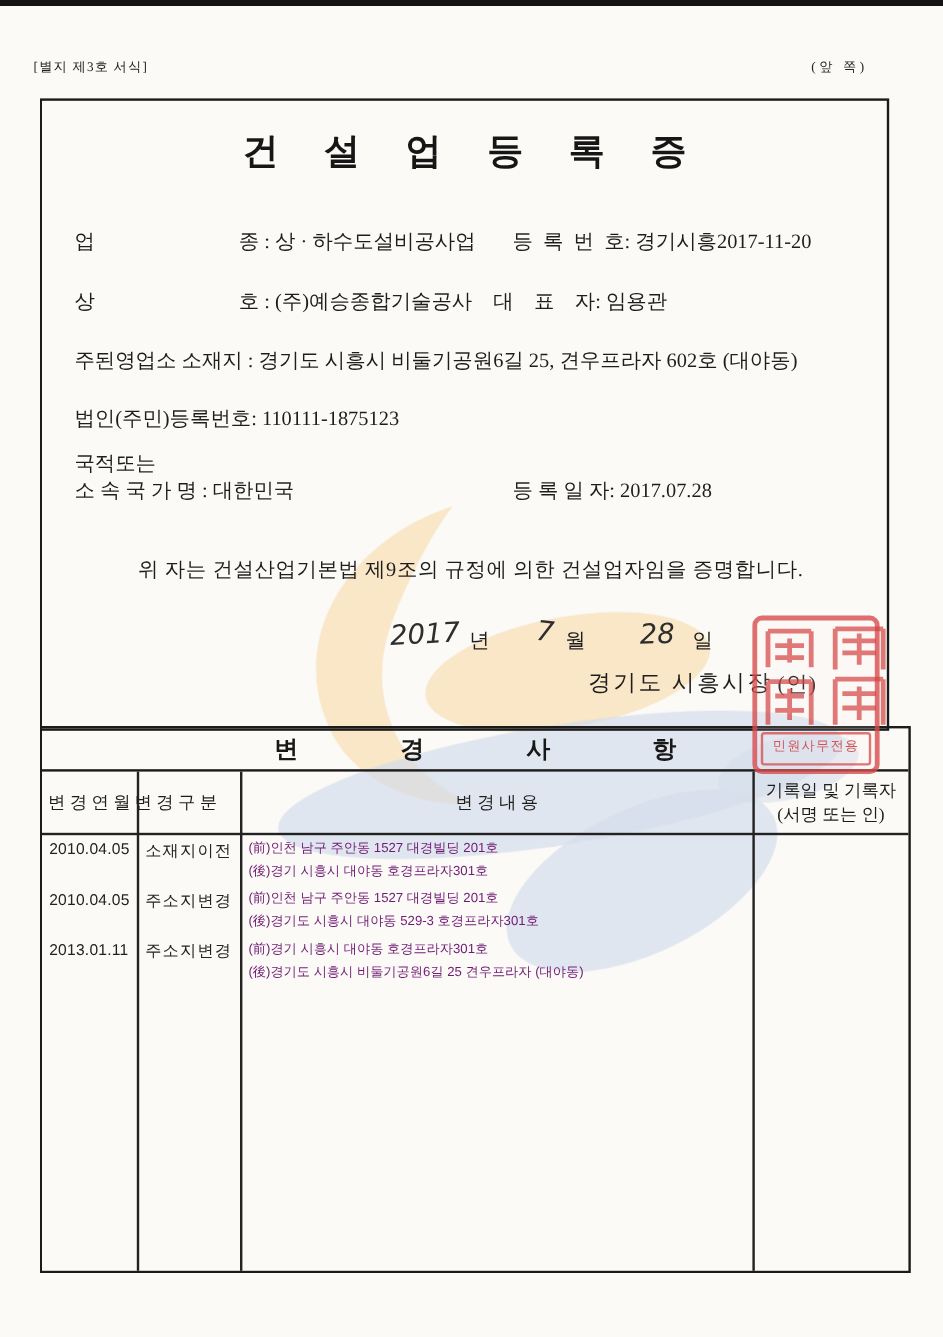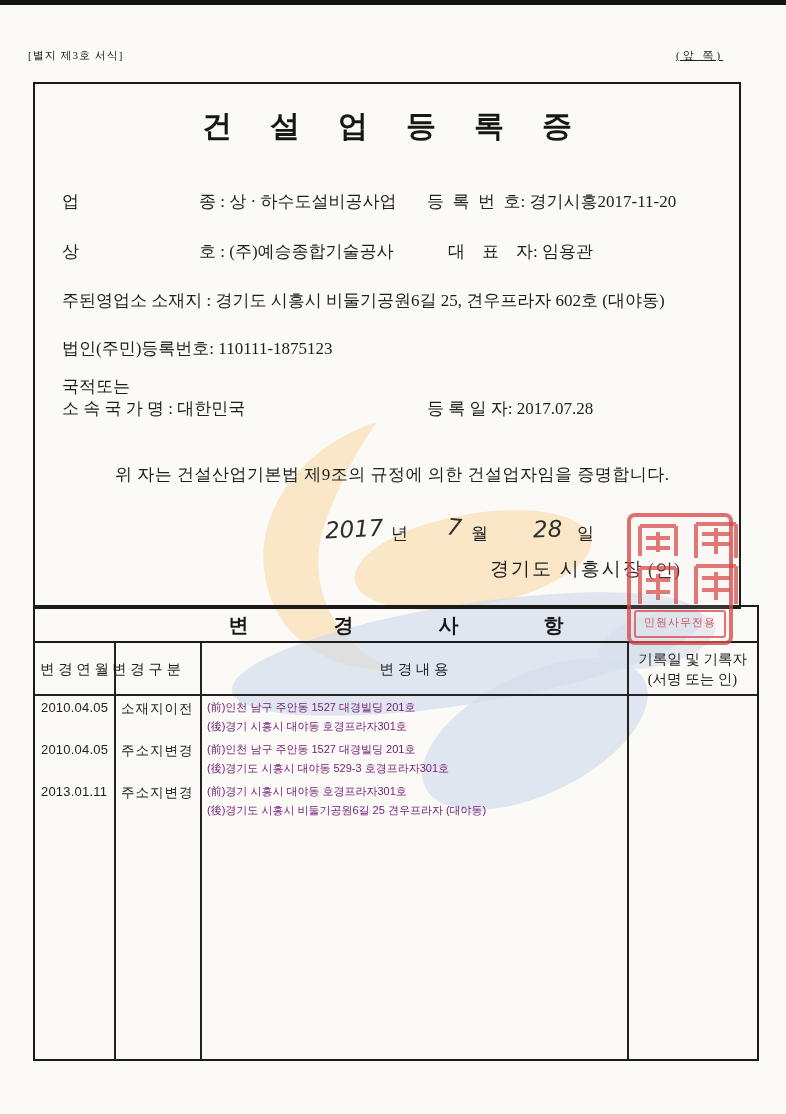--- a/index.html
+++ b/index.html
@@ -81,32 +81,32 @@
   <g opacity="0.85">
     <path d="M172,10 C85,38 32,122 72,200 C92,238 142,262 190,258 C125,232 98,168 122,105 C138,64 155,33 172,10 Z" fill="#f8dcb2" opacity="0.8"></path>
     <ellipse cx="268" cy="148" rx="120" ry="46" transform="rotate(-10 268 148)" fill="#f8dcb2" opacity="0.8"></ellipse>
     <ellipse cx="262" cy="242" rx="238" ry="50" transform="rotate(-9 262 242)" fill="#cdd9ea" opacity="0.7"></ellipse>
     <ellipse cx="330" cy="322" rx="122" ry="60" transform="rotate(-26 330 322)" fill="#cdd9ea" opacity="0.7"></ellipse>
     <ellipse cx="452" cy="228" rx="60" ry="26" transform="rotate(-14 452 228)" fill="#cdd9ea" opacity="0.55"></ellipse>
   </g>
 </svg>
 
 <div class="abs corner-note" style="left:28px;">[별지 제3호 서식]</div>
-<div class="abs corner-note" style="left:676px;letter-spacing:3px;text-decoration:underline;">(앞 쪽)</div>
+<div class="abs corner-note" style="left:676px;letter-spacing:3px;">(앞 쪽)</div>
 
 <div class="abs cert-box">
   <div class="abs cert-title">건설업등록증</div>
 
   <span class="abs fld" style="left:27px;top:106px;">업</span>
   <span class="abs fld pre" style="left:164px;top:106px;">종 : 상 · 하수도설비공사업</span>
   <span class="abs fld pre" style="left:392px;top:106px;">등  록  번  호: 경기시흥2017-11-20</span>
 
   <span class="abs fld" style="left:27px;top:156px;">상</span>
   <span class="abs fld pre" style="left:164px;top:156px;">호 : (주)예승종합기술공사</span>
-  <span class="abs fld pre" style="left:413px;top:156px;text-align:right;">대    표    자: 임용관</span>
+  <span class="abs fld pre" style="left:376px;top:156px;text-align:right;">대    표    자: 임용관</span>
 
   <span class="abs fld pre" style="left:27px;top:205px;">주된영업소 소재지 : 경기도 시흥시 비둘기공원6길 25, 견우프라자 602호 (대야동)</span>
 
   <span class="abs fld pre" style="left:27px;top:253px;">법인(주민)등록번호: 110111-1875123</span>
 
   <span class="abs fld" style="left:27px;top:291px;">국적또는</span>
   <span class="abs fld pre" style="left:27px;top:313px;">소 속 국 가 명 : 대한민국</span>
   <span class="abs fld pre" style="left:392px;top:313px;">등 록 일 자: 2017.07.28</span>
 
   <div class="abs stmt">위 자는 건설산업기본법 제9조의 규정에 의한 건설업자임을 증명합니다.</div>

